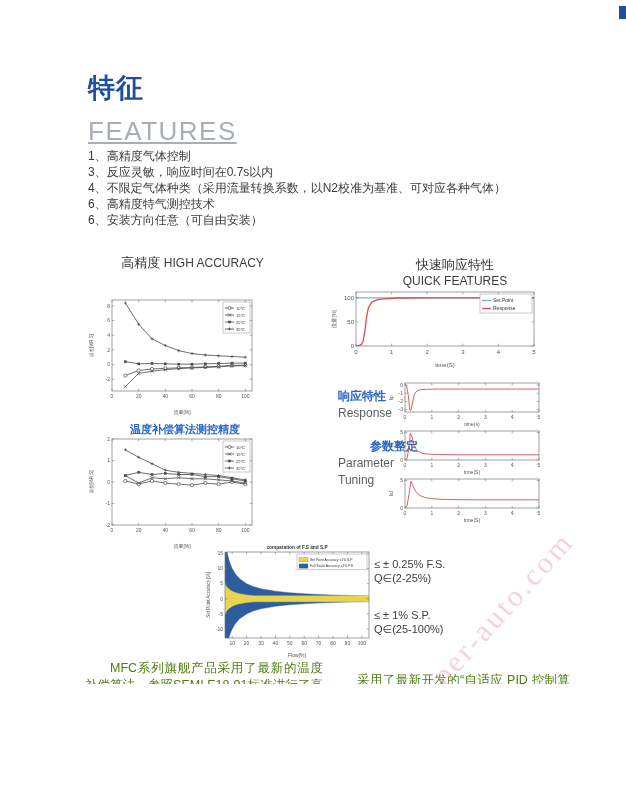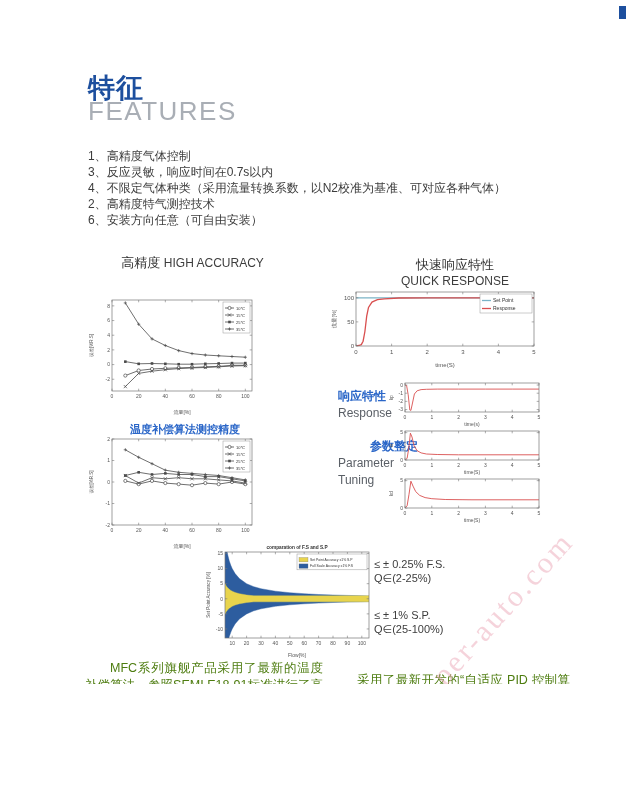--- a/index.html
+++ b/index.html
@@ -23,37 +23,37 @@
   svg text{font-family:"Liberation Sans","DejaVu Sans",sans-serif;}
 </style>
 </head>
 <body>
 
 <div id="page">
 
   <div class="abs corner-mark" style="left:619px;top:6px;"></div>
 
   <div class="abs page-title" style="left:88px;top:70px;">特征</div>
-  <div class="abs page-subtitle" style="left:88px;top:96px;">FEATURES</div>
+  <div class="abs page-subtitle" style="left:88px;top:116px;text-decoration:underline;">FEATURES</div>
 
   <ul class="abs feature-list" style="left:88px;top:148px;">
     <li>1、高精度气体控制</li>
     <li>3、反应灵敏，响应时间在0.7s以内</li>
     <li>4、不限定气体种类（采用流量转换系数，以N2校准为基准、可对应各种气体）</li>
-    <li>2、高精度特气测控技术</li>
+    <li>6、高精度特气测控技术</li>
     <li>6、安装方向任意（可自由安装）</li>
   </ul>
 
   <div class="abs col-header" style="left:95px;top:254px;width:195px;">
     <span>高精度</span>
     <span class="en">HIGH ACCURACY</span>
   </div>
   <div class="abs col-header" style="left:360px;top:256px;width:190px;">
     <div>快速响应特性</div>
-    <div class="en">QUICK RESPONSE</div>
+    <div class="en">QUICK FEATURES</div>
   </div>
 
   <svg class="abs" style="left:88px;top:295px;" width="170" height="120">
       <clipPath id="cp-no-temp-comp">
         <rect x="24" y="5" width="140" height="91"></rect>
       </clipPath>
       <polyline points="37.3,80.6 50.7,75.5 64.0,74.0 77.3,73.3 90.7,72.9 104.0,72.5 117.3,71.8 130.7,71.4 144.0,70.3 157.3,70.3" fill="none" stroke="#4a4a4a" stroke-width="0.8" clip-path="url(#cp-no-temp-comp)"></polyline>
       <circle cx="37.33333333333333" cy="80.58870967741936" r="1.6" fill="#fff" stroke="#4a4a4a" stroke-width="0.7"></circle>
       <circle cx="50.666666666666664" cy="75.45161290322581" r="1.6" fill="#fff" stroke="#4a4a4a" stroke-width="0.7"></circle>
       <circle cx="64" cy="73.98387096774194" r="1.6" fill="#fff" stroke="#4a4a4a" stroke-width="0.7"></circle>

